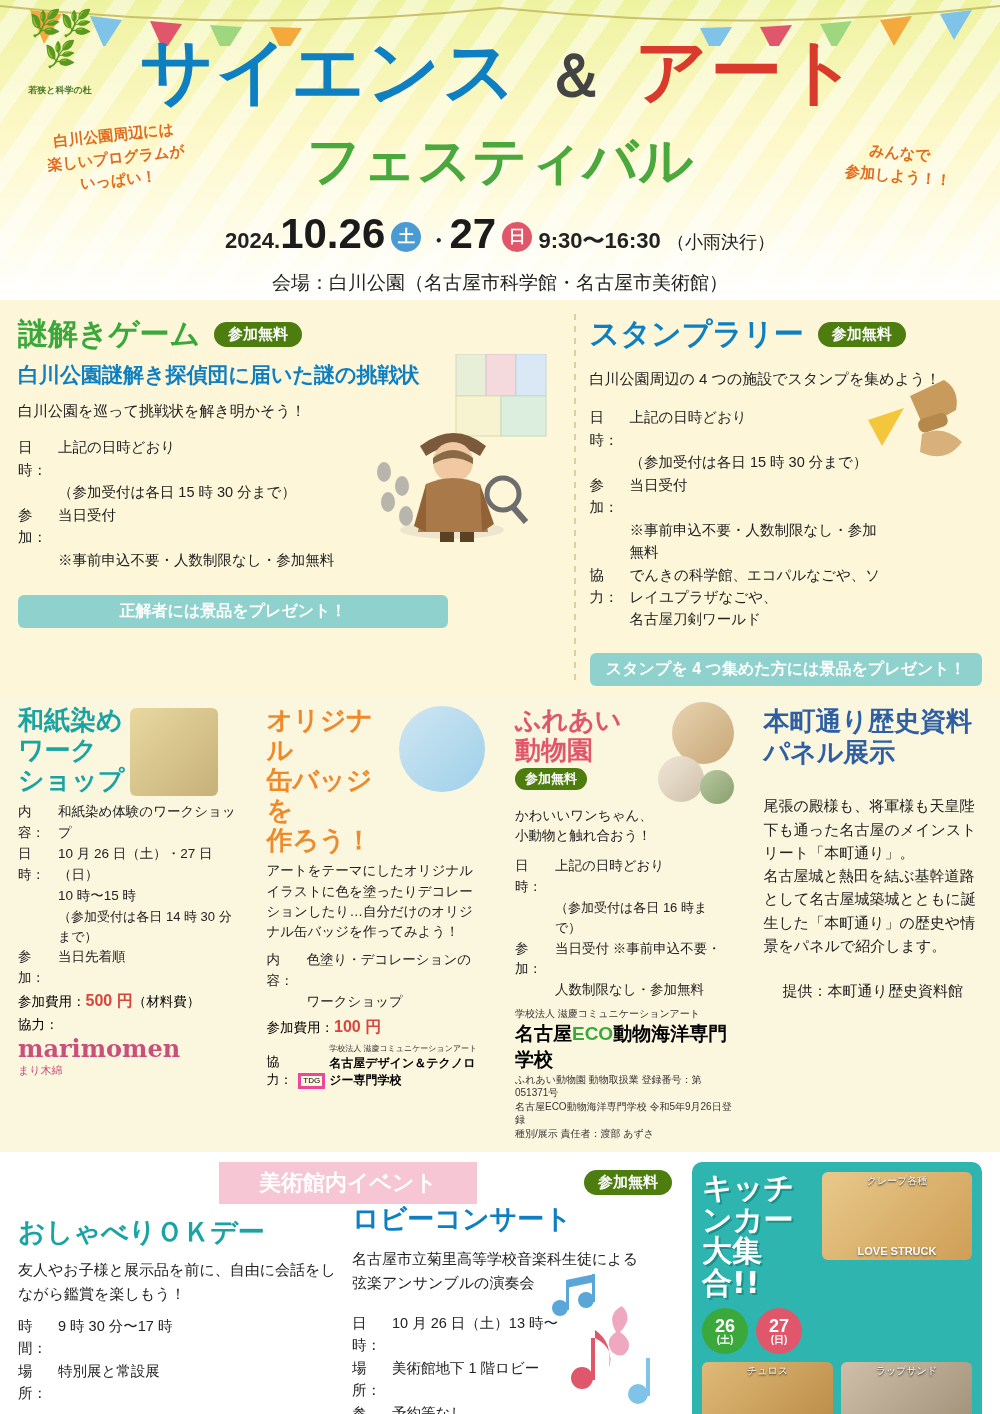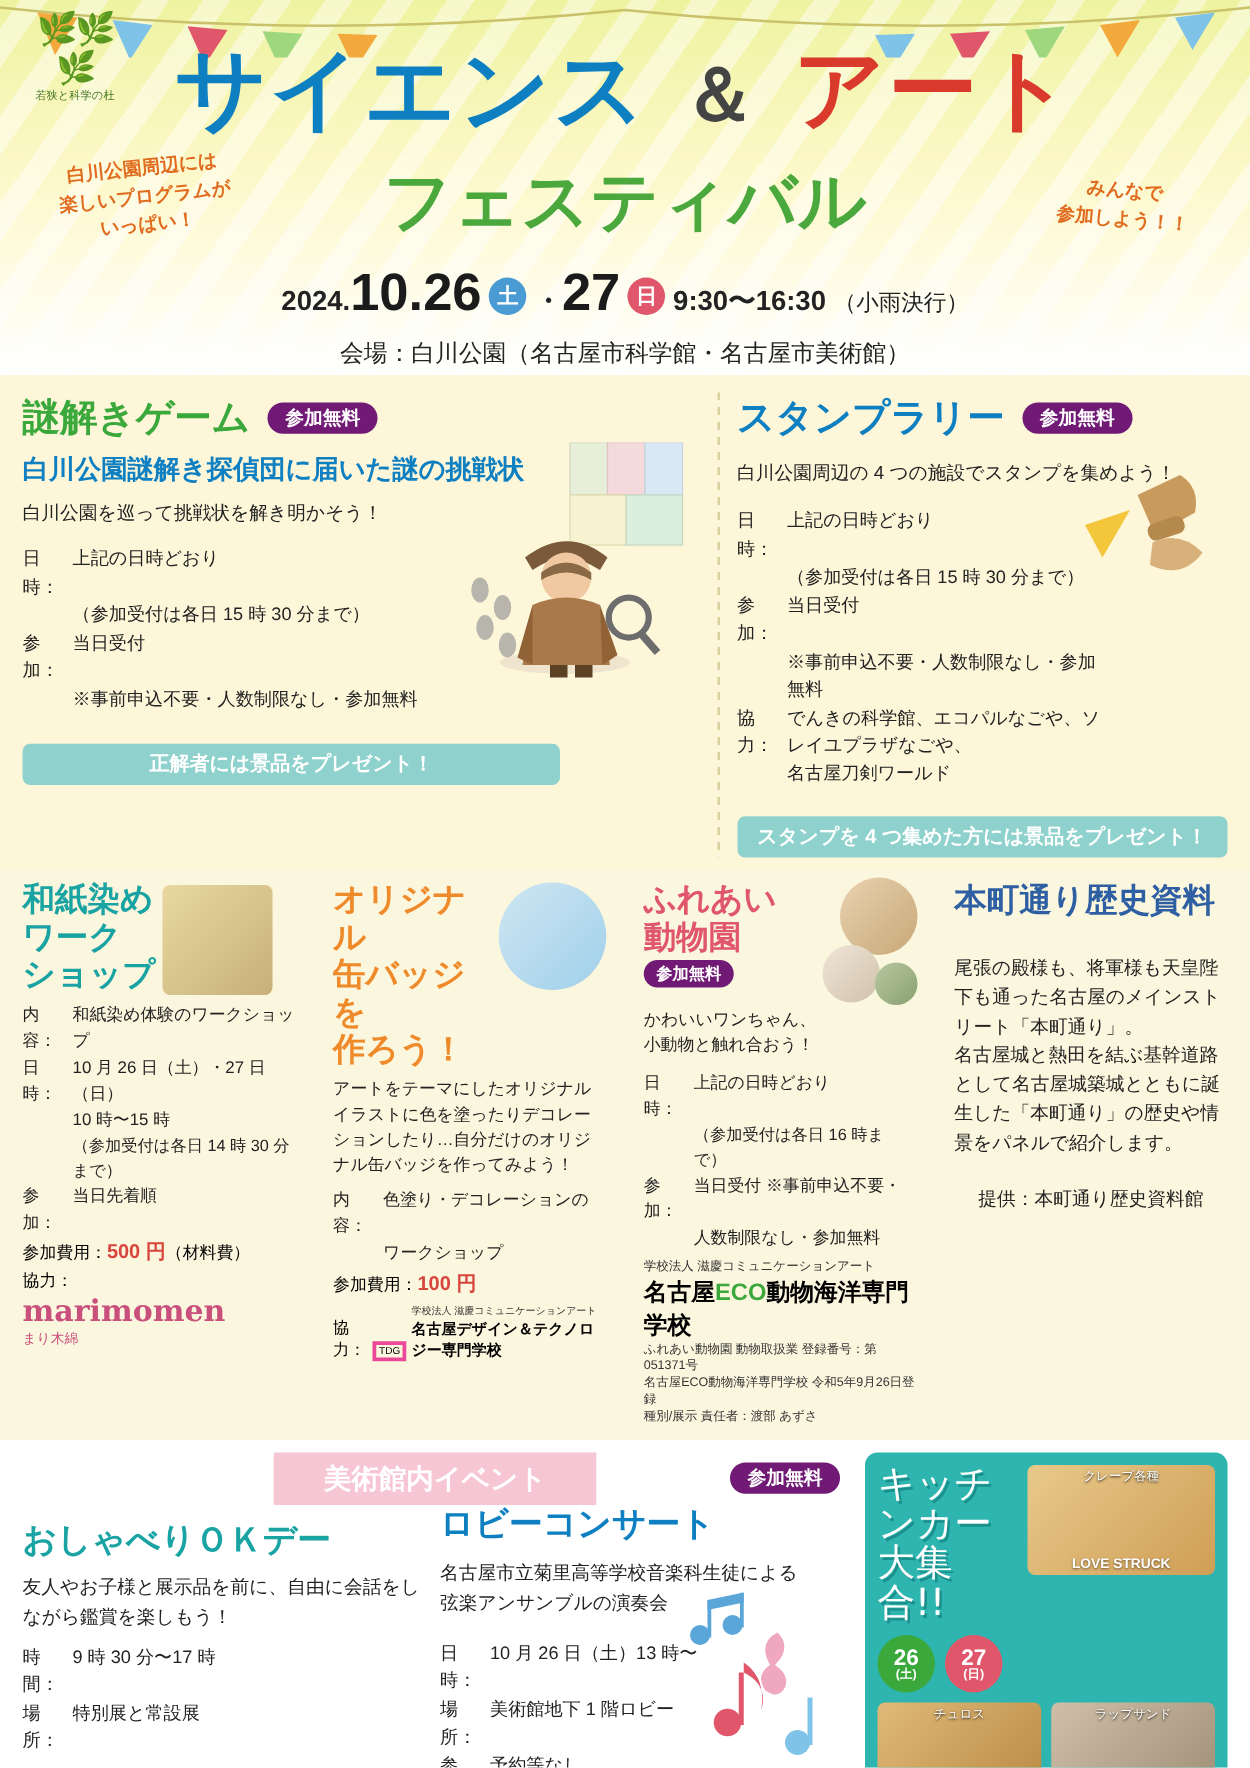--- a/index.html
+++ b/index.html
@@ -18,21 +18,21 @@
     background: linear-gradient(180deg,#eef3a0 0%, #fdf8c8 45%, #ffffff 100%);
     overflow: hidden;
   }
   .hdr-stripes {
     position:absolute; inset:0;
     background: repeating-linear-gradient(-55deg, rgba(255,255,255,.45) 0 18px, rgba(255,255,255,0) 18px 40px);
   }
   .bunting { position:absolute; top:0; left:0; width:1000px; height:46px; }
   .logo-mark { position:absolute; left:18px; top:8px; width:84px; text-align:center; }
   .logo-mark .leaf { font-size:26px; color:#7fba3c; letter-spacing:-2px; }
-  .logo-mark .cap { font-size:9px; color:#4c7a2a; margin-top:0; }
+  .logo-mark .cap { font-size:9px; color:#4c7a2a; margin-top:14px;font-weight:bold; }
 
   .title-main {
     position:absolute; top:24px; left:0; width:1000px; text-align:center;
     font-size:72px; font-weight:bold; letter-spacing:2px;
     font-family:"DejaVu Sans", sans-serif;
   }
   .title-main .t-blue { color:#0e7fc1; }
   .title-main .t-amp  { color:#444; font-size:60px; }
   .title-main .t-red  { color:#d93a2b; }
   .title-sub {
@@ -77,21 +77,21 @@
 
   .card { position:relative; }
   .h-green { color:#3aa83a; font-size:30px; font-weight:bold; font-family:"DejaVu Sans",sans-serif;}
   .h-blue  { color:#0e7fc1; font-size:30px; font-weight:bold; font-family:"DejaVu Sans",sans-serif;}
   .h-teal  { color:#1aa3a3; font-size:26px; font-weight:bold; font-family:"DejaVu Sans",sans-serif;}
   .h-orange{ color:#ef8a2a; font-size:26px; font-weight:bold; font-family:"DejaVu Sans",sans-serif;}
   .h-red   { color:#e0566a; font-size:26px; font-weight:bold; font-family:"DejaVu Sans",sans-serif;}
   .h-navy  { color:#2e5fa3; font-size:26px; font-weight:bold; font-family:"DejaVu Sans",sans-serif;}
 
   .free-badge {
-    display:inline-block; background:#701a75; color:#fff; border-radius:14px;
+    display:inline-block; background:#4d7c0f; color:#fff; border-radius:14px;
     padding:3px 14px; font-size:15px; font-weight:bold; vertical-align:8px;
   }
   .lead-blue { color:#0e7fc1; font-size:21px; font-weight:bold; margin-top:6px;}
   .body-txt { font-size:15px; color:#222; line-height:1.55; }
   .small-txt { font-size:13.5px; color:#222; line-height:1.5;}
   .tiny-txt { font-size:10px; color:#333; line-height:1.35;}
   .label-row { display:flex; font-size:14.5px; color:#222; line-height:1.55;}
   .label-row .lb { width:40px; flex:none;}
 
   .ribbon-teal {
@@ -109,21 +109,21 @@
   .detective { position:absolute; right:10px; top:40px; width:190px; height:190px; }
 
   .ribbon-title {
     background:#f6c6d4; color:#fff; font-weight:bold; font-size:22px;
     text-align:center; padding:6px 40px; display:inline-block; position:relative;
     font-family:"DejaVu Sans",sans-serif;
   }
 
   
   .kc { background:#2fb5b0; border-radius:10px; padding:10px; color:#fff; position:relative;}
-  .kc-title { font-size:30px; font-weight:normal; color:#fff; line-height:1.05;
+  .kc-title { font-size:30px; font-weight:bold; color:#fff; line-height:1.05;
     text-shadow:2px 2px 0 #1a8f8b; font-family:"DejaVu Sans",sans-serif;}
   .kc-day { width:46px;height:46px;border-radius:50%;display:inline-flex;flex-direction:column;
     align-items:center;justify-content:center;color:#fff;font-weight:bold;font-size:18px;line-height:1;}
   .kc-day span{font-size:10px;}
   .kc-26{background:#3aa83a;} .kc-27{background:#e0566a;}
 </style>
 </head>
 <body>
 
 <div class="poster">
@@ -403,20 +403,21 @@
         <div class="tiny-txt" style="white-space:pre-line;">ふれあい動物園 動物取扱業 登録番号：第051371号
 名古屋ECO動物海洋専門学校 令和5年9月26日登録
 種別/展示 責任者：渡部 あずさ</div>
       </div>
 
       <div class="vdiv"></div>
 
       <div class="card" style="width:228px;">
         <div class="h-navy" style="line-height:1.2;">
           <div>本町通り歴史資料</div>
+          <div>パネル展示</div>
         </div>
         <div class="body-txt" style="margin-top:26px;white-space:pre-line;">尾張の殿様も、将軍様も天皇陛下も通った名古屋のメインストリート「本町通り」。
 名古屋城と熱田を結ぶ基幹道路として名古屋城築城とともに誕生した「本町通り」の歴史や情景をパネルで紹介します。</div>
         <div class="body-txt" style="margin-top:22px;text-align:center;">提供：本町通り歴史資料館</div>
       </div>
     </div>
   </div>
 
   <div class="band band3">
     <div style="display:flex;gap:14px;">

